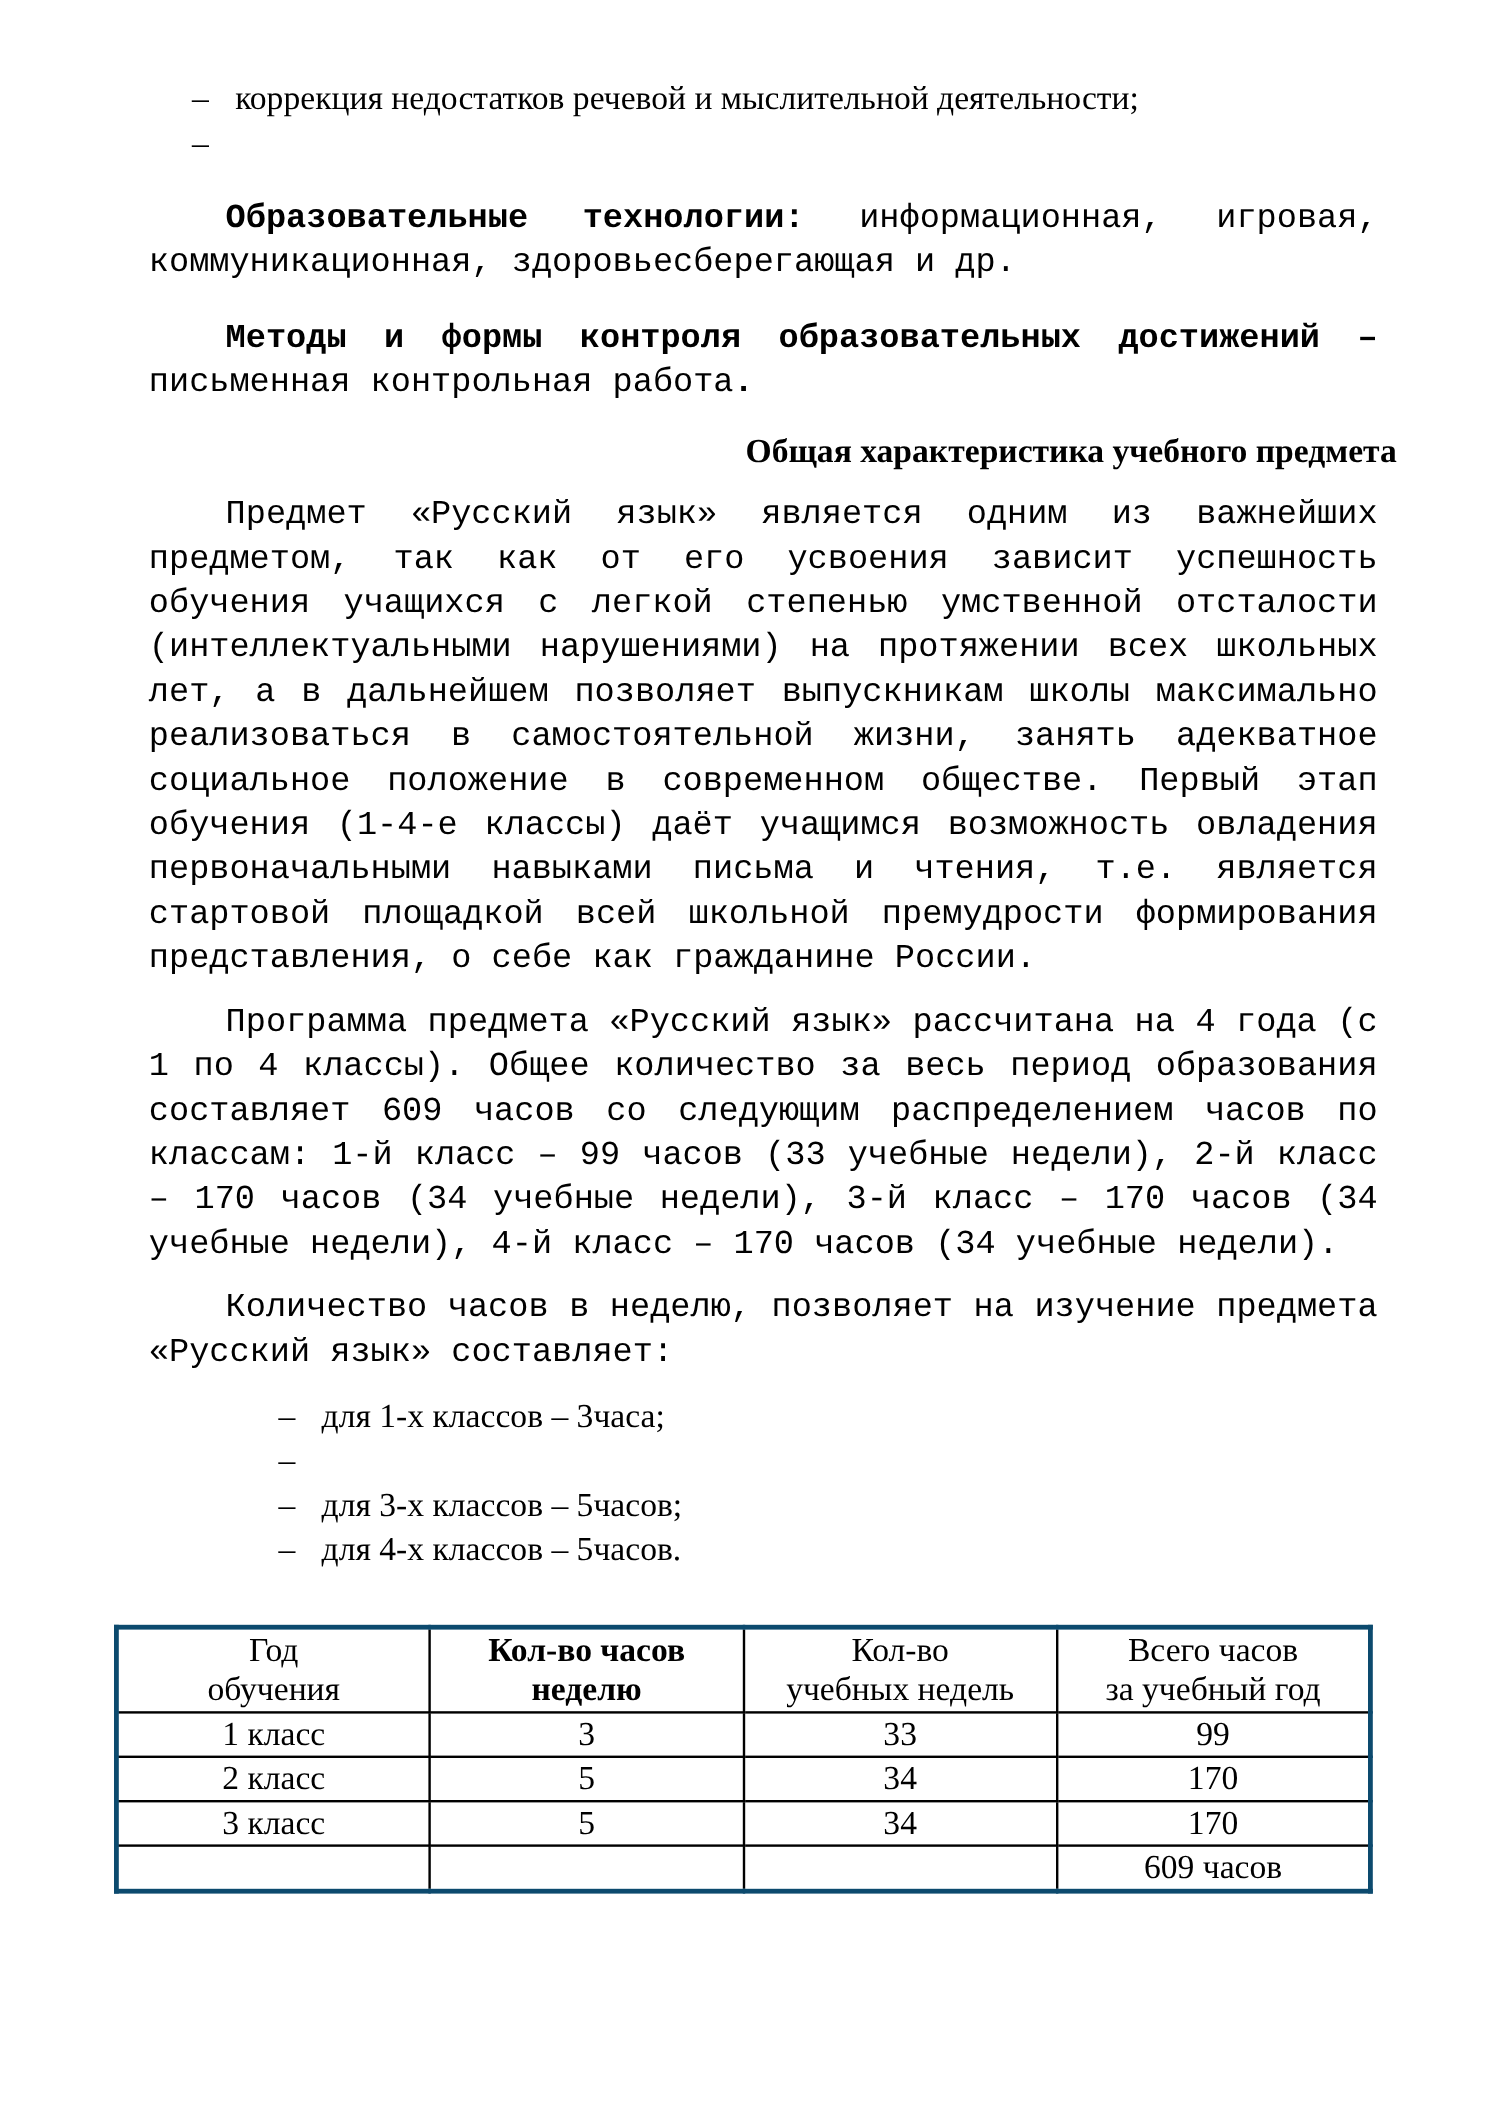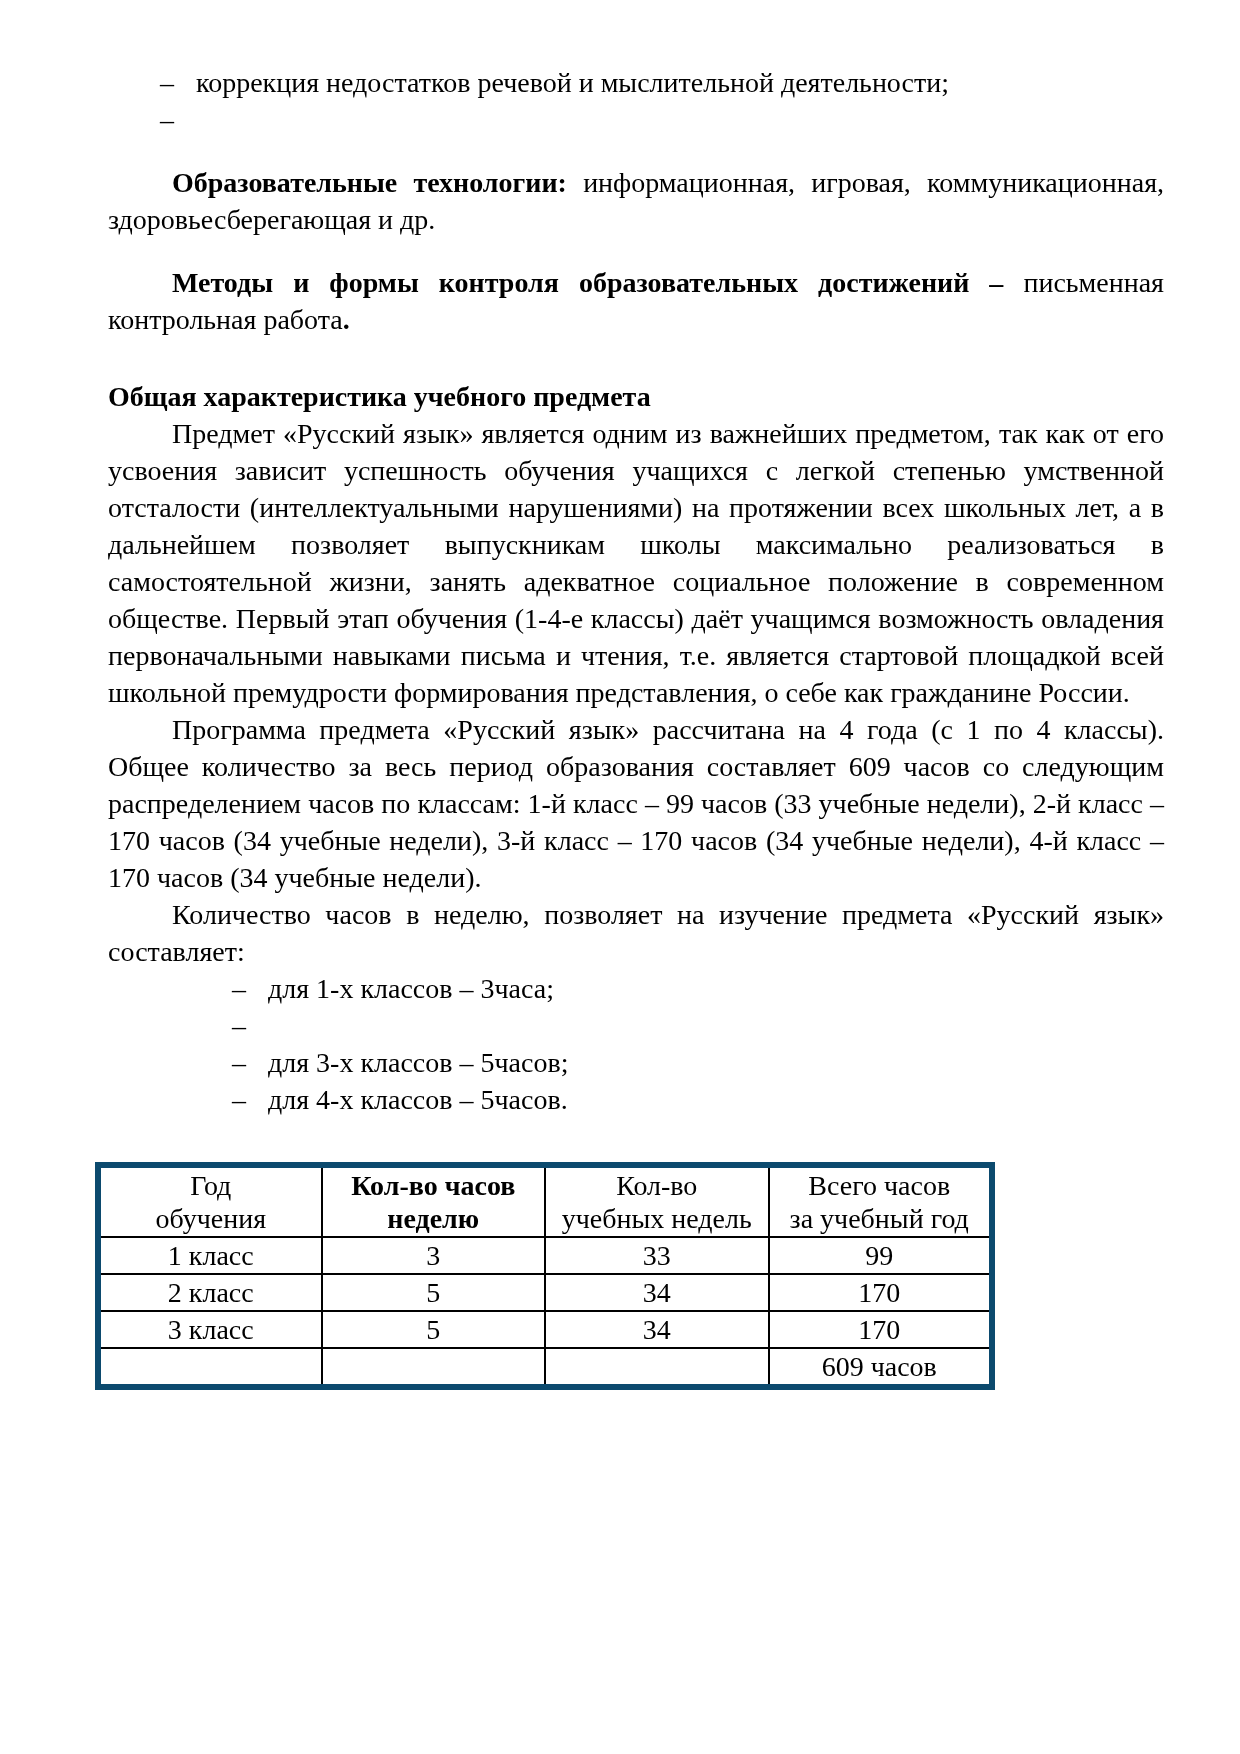--- a/index.html
+++ b/index.html
@@ -9,42 +9,42 @@
     height: 1754px;
     box-sizing: border-box;
     background: #ffffff;
     color: #000000;
     font-family: "Liberation Serif", "DejaVu Serif", serif;
     font-size: 28px;
     line-height: 37px;
     padding: 64px 76px 0 108px;
     overflow: hidden;
   }
-  p { margin: 0; text-align: justify; }
+  p { margin: 16px; text-align: justify; font-family: Liberation Mono, monospace; }
   .gap-before { margin-top: 26px; }
   .indent { text-indent: 64px; }
   b, th.hdr { font-weight: bold; }
   h3 {
-    margin: 40px 0 0 0;
+    margin: 20px 0 0 0;
     font-size: 28px;
     line-height: 37px;
     font-weight: bold;
-    text-align: left;
+    text-align: right;
   }
   ul.dash-list { list-style: none; margin: 0; padding: 0; }
   ul.dash-list li { display: flex; align-items: flex-start; }
   ul.dash-list .dash { flex: 0 0 36px; }
   ul.goals { padding-left: 52px; }
   ul.hours { padding-left: 124px; }
   table.hours-table {
     border-collapse: collapse;
     table-layout: fixed;
-    width: 900px;
+    width: 1049px;
     margin: 44px 0 0 -13px;
-    border: 6px solid #0c4a6e;
+    border: 4px solid #0c4a6e;
   }
   table.hours-table th,
   table.hours-table td {
     border: 2px solid #000;
     text-align: center;
     vertical-align: middle;
     padding: 1px 6px;
     font-size: 28px;
     line-height: 33px;
     font-weight: normal;

